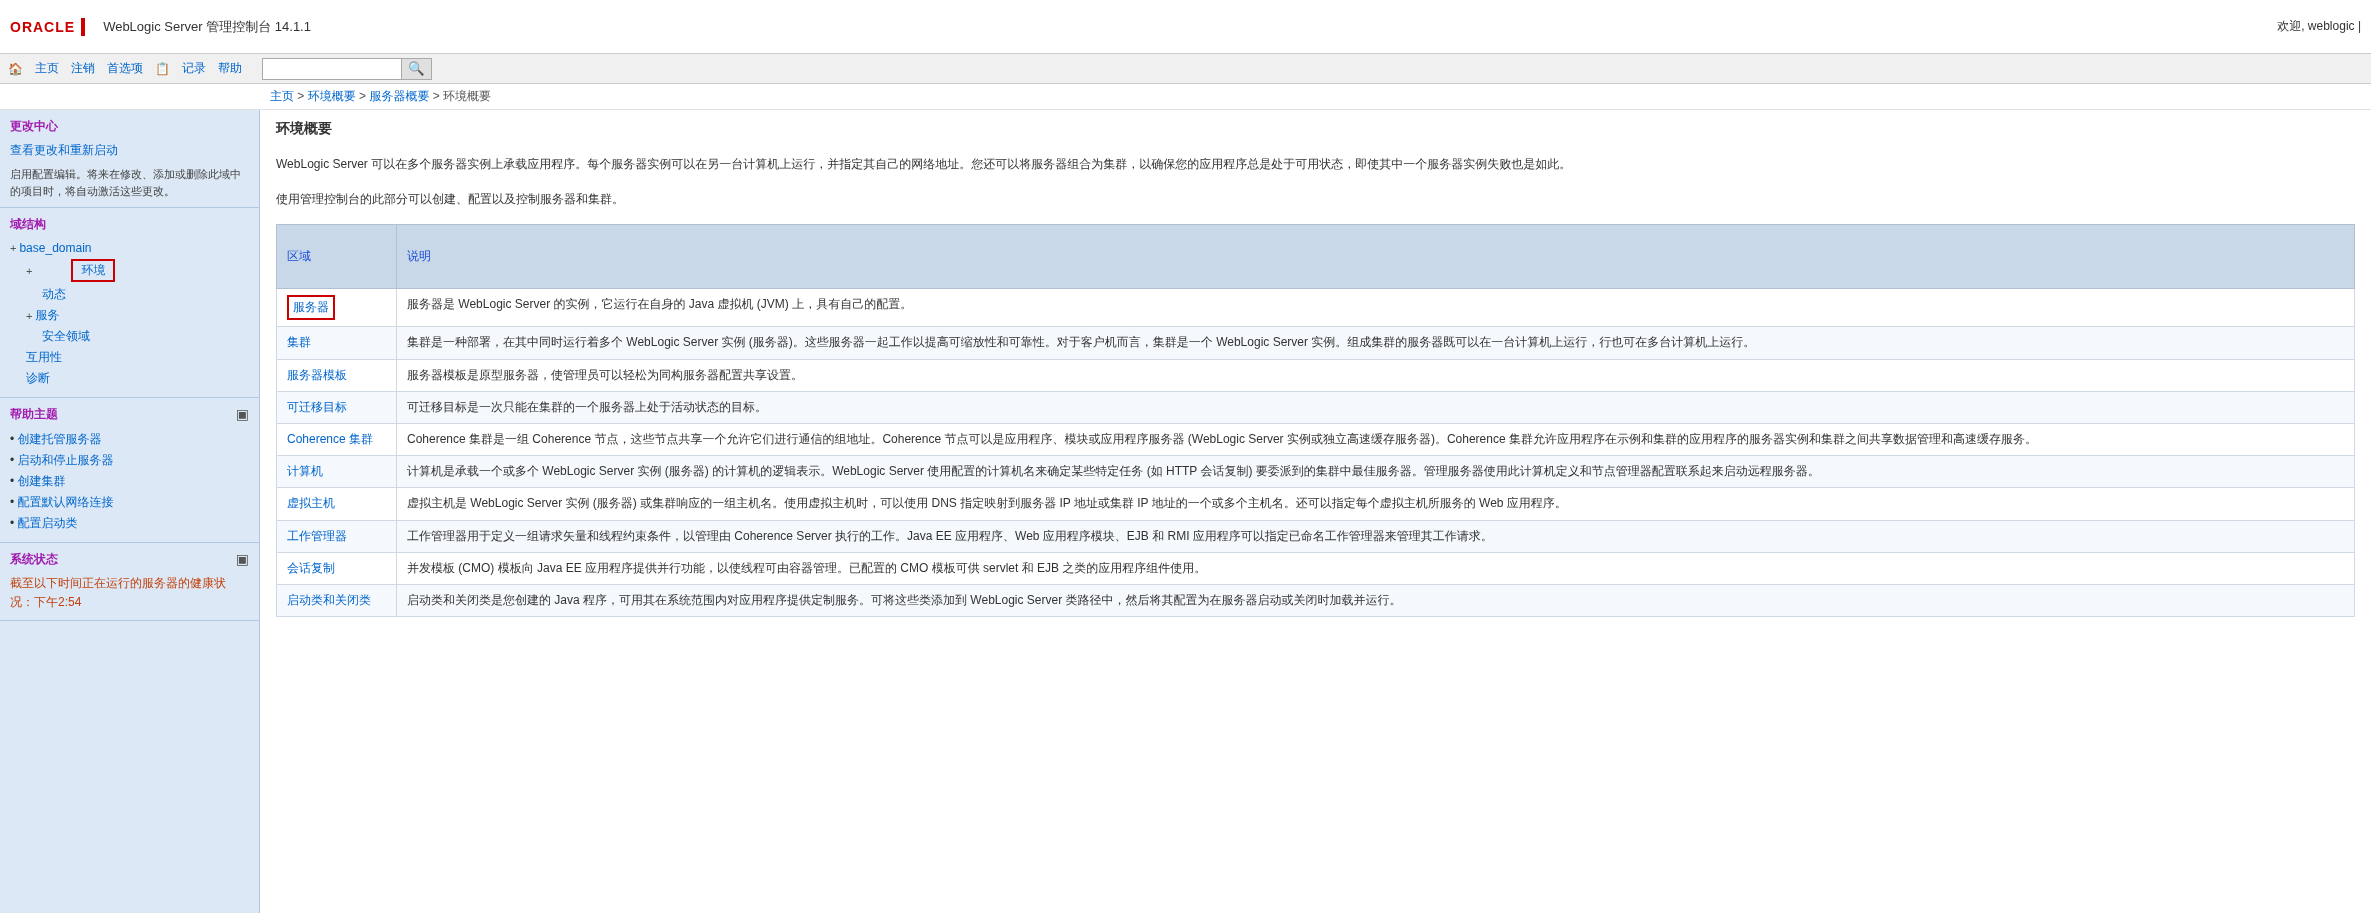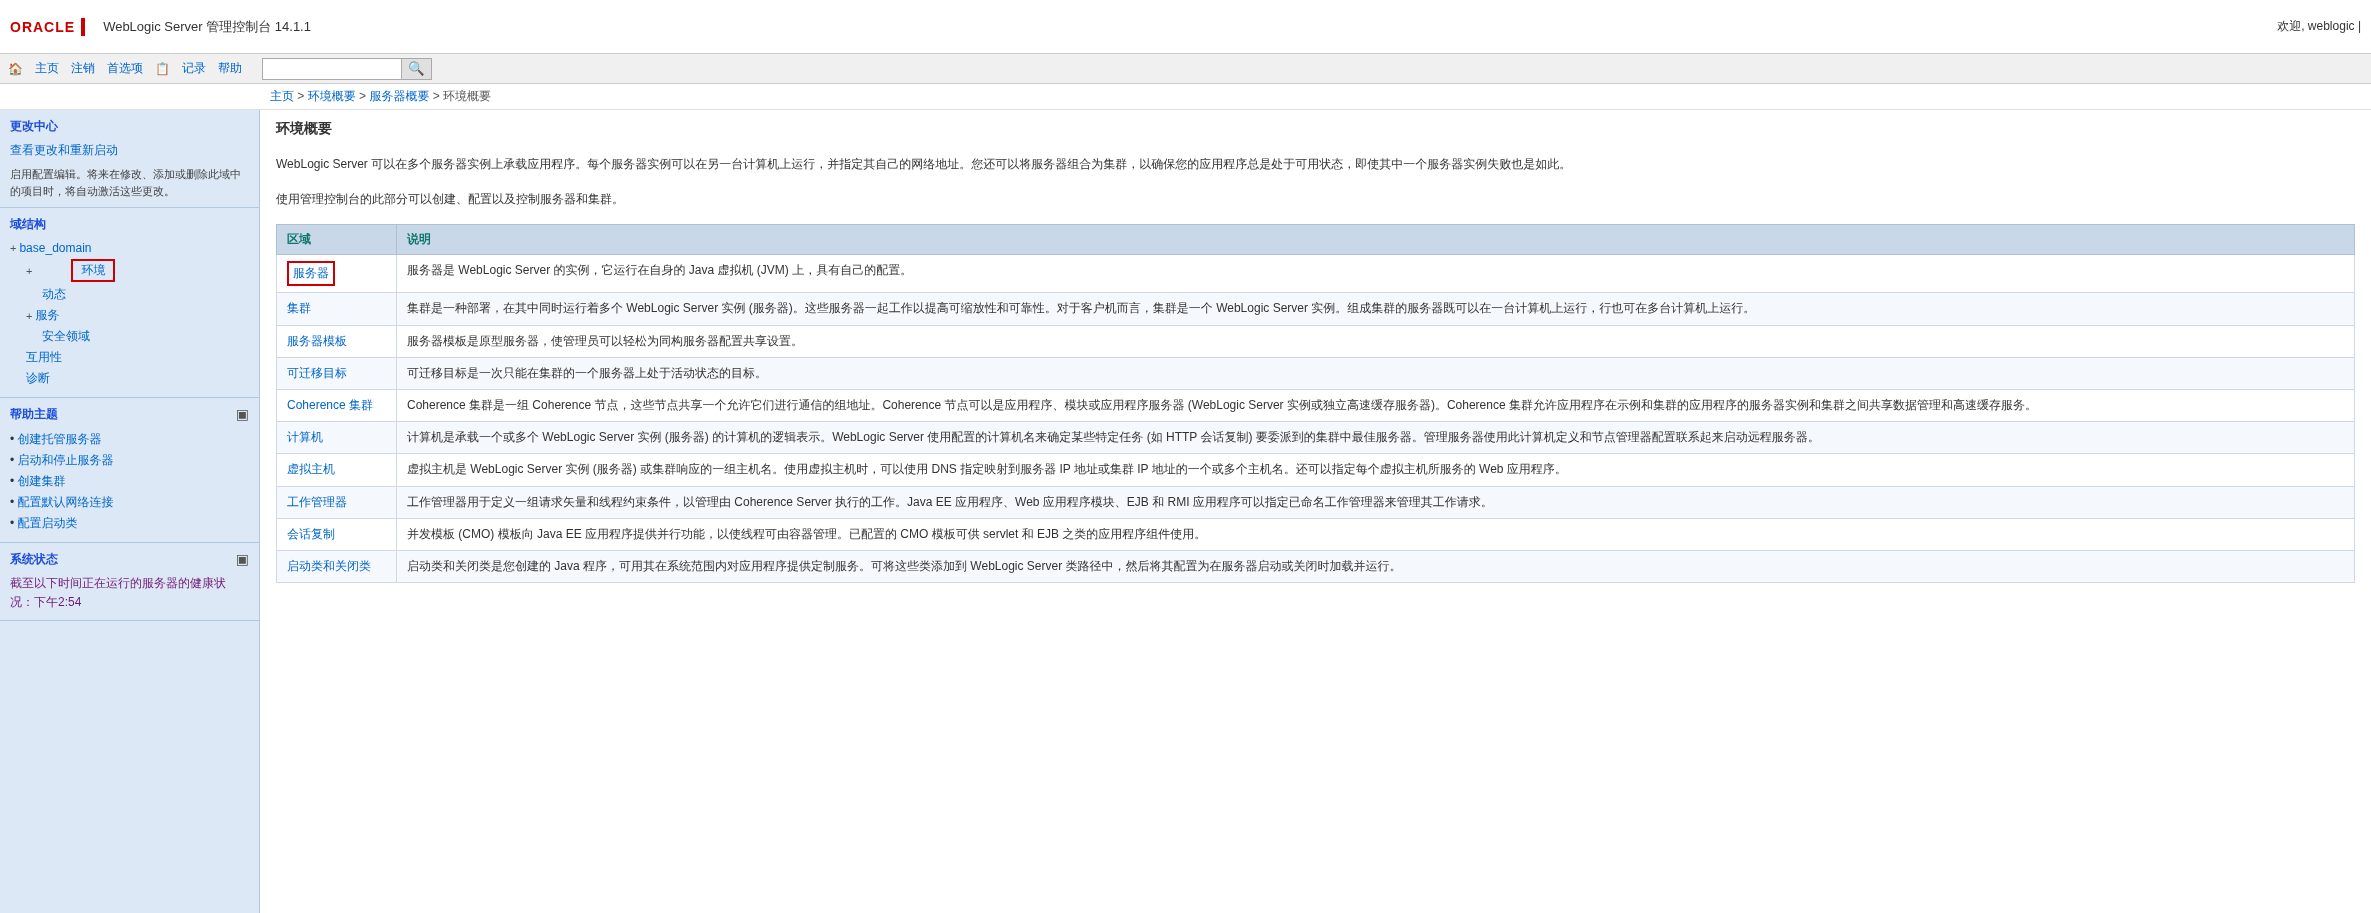--- a/index.html
+++ b/index.html
@@ -91,21 +91,21 @@
       flex-direction: column;
     }
 
     .sidebar-section {
       border-bottom: 1px solid #b0c8e0;
       padding: 8px 10px;
     }
     .sidebar-section-title {
       font-weight: bold;
       font-size: 12px;
-      color: #1d4ed8;
+      color: #a21caf;
       margin-bottom: 6px;
     }
     .sidebar-link {
       display: block;
       color: #0066cc;
       text-decoration: none;
       font-size: 12px;
       padding: 1px 0;
       cursor: pointer;
     }
@@ -125,21 +125,21 @@
       margin-left: 36px;
     }
 
     
     .sidebar-help-list { list-style: none; padding: 0; }
     .sidebar-help-list li { padding: 2px 0; }
     .sidebar-help-list li::before { content: "• "; color: #333; }
     .sidebar-help-list li a { color: #0066cc; text-decoration: none; font-size: 12px; }
 
     
-    .system-status-text { font-size: 12px; color: #701a75; line-height: 1.6; }
+    .system-status-text { font-size: 12px; color: #c2410c; line-height: 1.6; }
 
     
     .sidebar-section-header {
       display: flex;
       align-items: flex-start;
       justify-content: space-between;
     }
     .collapse-btn {
       cursor: pointer;
       font-size: 14px;
@@ -180,24 +180,24 @@
     #env-table {
       width: 100%;
       border-collapse: collapse;
       font-size: 12px;
     }
     #env-table thead tr {
       background: #c8d8e8;
     }
     #env-table thead th {
       text-align: left;
-      padding: 6px 10px;
+      padding: 23px 10px;
       border: 1px solid #b0c0d0;
-      font-weight: bold;
-      color: #0f766e;
+      font-weight: normal;
+      color: #1d4ed8;
     }
     #env-table tbody tr:nth-child(odd) {
       background: #fff;
     }
     #env-table tbody tr:nth-child(even) {
       background: #f5f8fc;
     }
     #env-table tbody td {
       padding: 6px 10px;
       border: 1px solid #d0d8e4;

